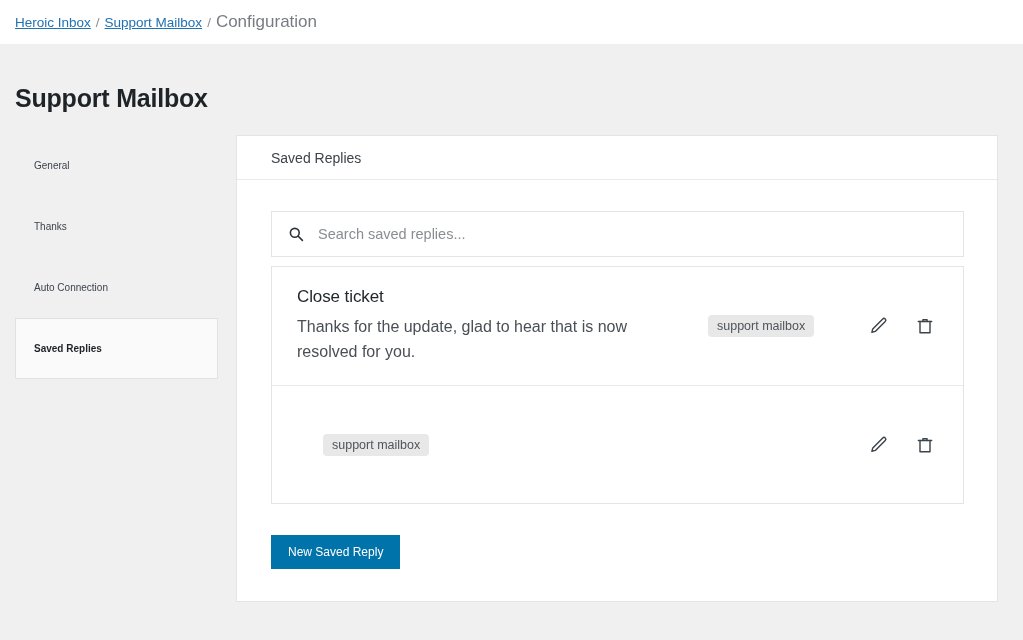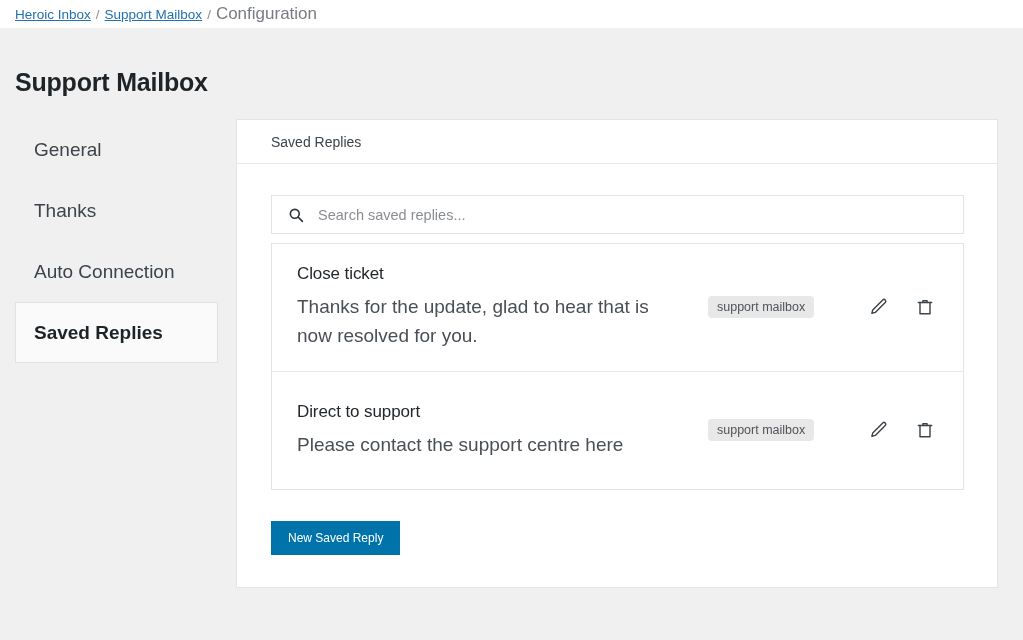--- a/index.html
+++ b/index.html
@@ -10,21 +10,21 @@
     width: 1023px;
     height: 640px;
     background: #f0f0f1;
     font-family: "Liberation Sans", sans-serif;
     color: #1d2327;
     overflow: hidden;
   }
 
   
   .breadcrumb-bar {
-    height: 28px;
+    height: 44px;
     background: #ffffff;
     display: flex;
     align-items: center;
     padding-left: 15px;
     box-sizing: border-box;
   }
   .crumb-link {
     font-size: 13.5px;
     color: #2271b1;
     text-decoration: underline;
@@ -63,21 +63,21 @@
     flex: 0 0 218px;
     padding-left: 15px;
     box-sizing: border-box;
   }
   .nav-item {
     height: 61px;
     display: flex;
     align-items: center;
     padding-left: 18px;
     box-sizing: border-box;
-    font-size: 19px;
+    font-size: 10px;
     color: #3c434a;
     cursor: pointer;
     border: 1px solid transparent;
   }
   .nav-item.active {
     background: #fafafa;
     border: 1px solid #e2e2e3;
     font-weight: bold;
     color: #1d2327;
   }
@@ -99,21 +99,21 @@
     box-sizing: border-box;
     font-size: 14px;
     color: #3c434a;
   }
   .card-body {
     padding: 31px 33px 32px 34px;
   }
 
   
   .search-box {
-    height: 39px;
+    height: 46px;
     border: 1px solid #e2e4e7;
     display: flex;
     align-items: center;
     padding: 0 16px;
     box-sizing: border-box;
     background: #fff;
   }
   .search-icon {
     width: 16px;
     height: 16px;
@@ -155,21 +155,21 @@
     max-width: 385px;
   }
   .reply-title {
     font-size: 17px;
     font-weight: normal;
     color: #23282d;
     margin: 0 0 8px 0;
     letter-spacing: -0.1px;
   }
   .reply-desc {
-    font-size: 19px;
+    font-size: 16px;
     color: #4a4f55;
     line-height: 1.55;
     margin: 0;
   }
   .reply-badge-wrap {
     flex: 1;
     display: flex;
     justify-content: flex-start;
     padding-left: 26px;
   }
@@ -273,24 +273,20 @@
             </svg>
             <svg class="icon-btn" viewBox="0 0 24 24" fill="none" stroke="currentColor" stroke-width="1.7" stroke-linecap="round" stroke-linejoin="round">
               <path d="M4 6.5h16"></path>
               <path d="M9.5 6.5V4.5h5v2"></path>
               <path d="M6 6.5v13.5h12V6.5"></path>
             </svg>
           </div>
         </div>
 
         <div class="reply-row">
-          <div class="reply-main">
-            <p class="reply-title">Direct to support</p>
-            <p class="reply-desc">Please contact the support centre here</p>
-          </div>
           <div class="reply-badge-wrap">
             <span class="badge">support mailbox</span>
           </div>
           <div class="reply-actions">
             <svg class="icon-btn" viewBox="0 0 24 24" fill="none" stroke="currentColor" stroke-width="1.7" stroke-linecap="round" stroke-linejoin="round">
               <path d="M16.5 3.5a2.12 2.12 0 0 1 3 3L7.5 18.5l-4 1 1-4z"></path>
             </svg>
             <svg class="icon-btn" viewBox="0 0 24 24" fill="none" stroke="currentColor" stroke-width="1.7" stroke-linecap="round" stroke-linejoin="round">
               <path d="M4 6.5h16"></path>
               <path d="M9.5 6.5V4.5h5v2"></path>

